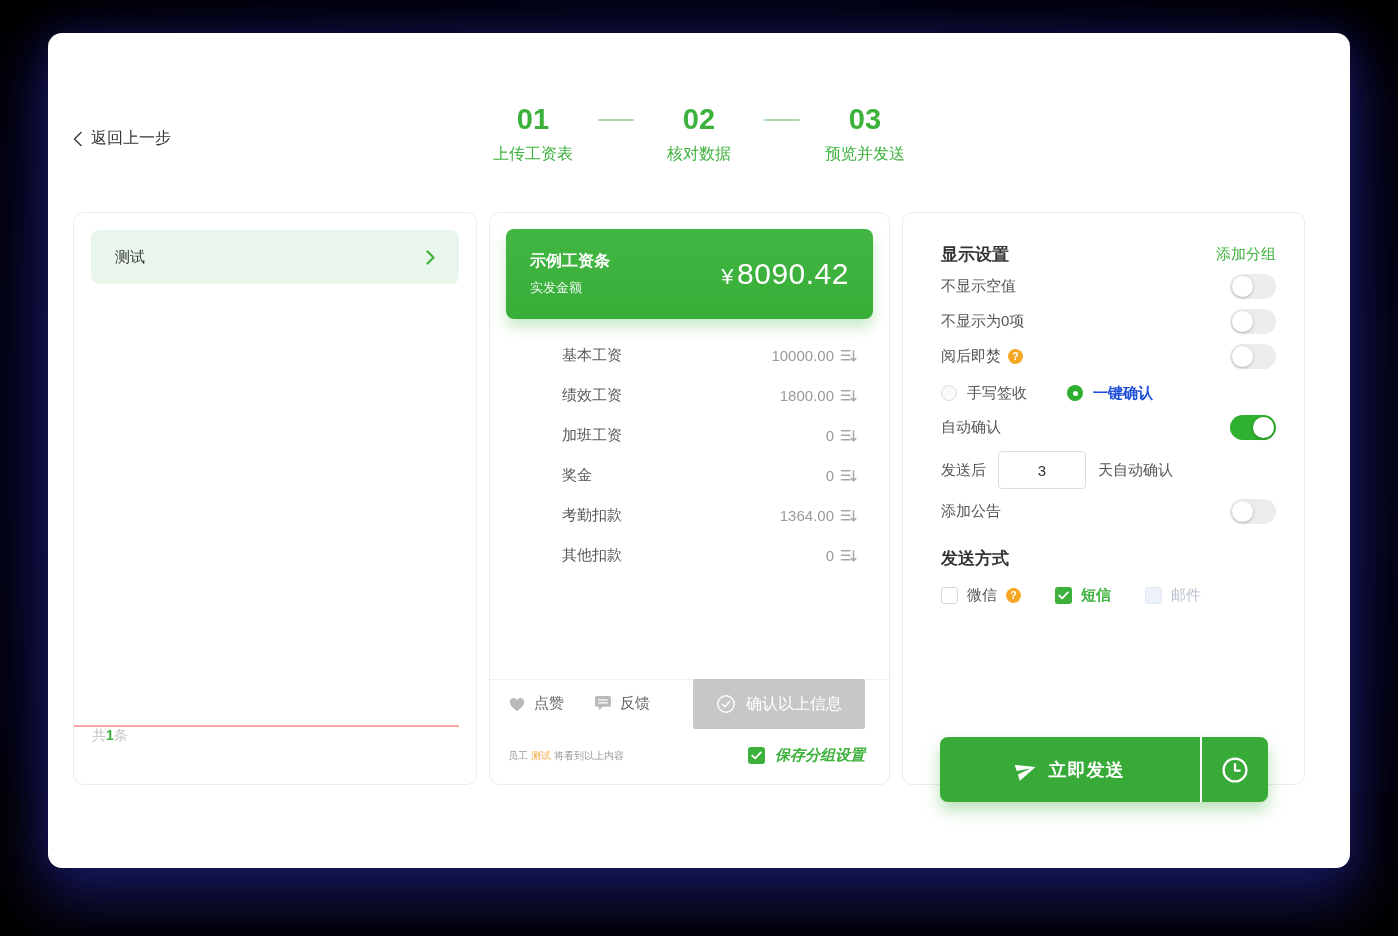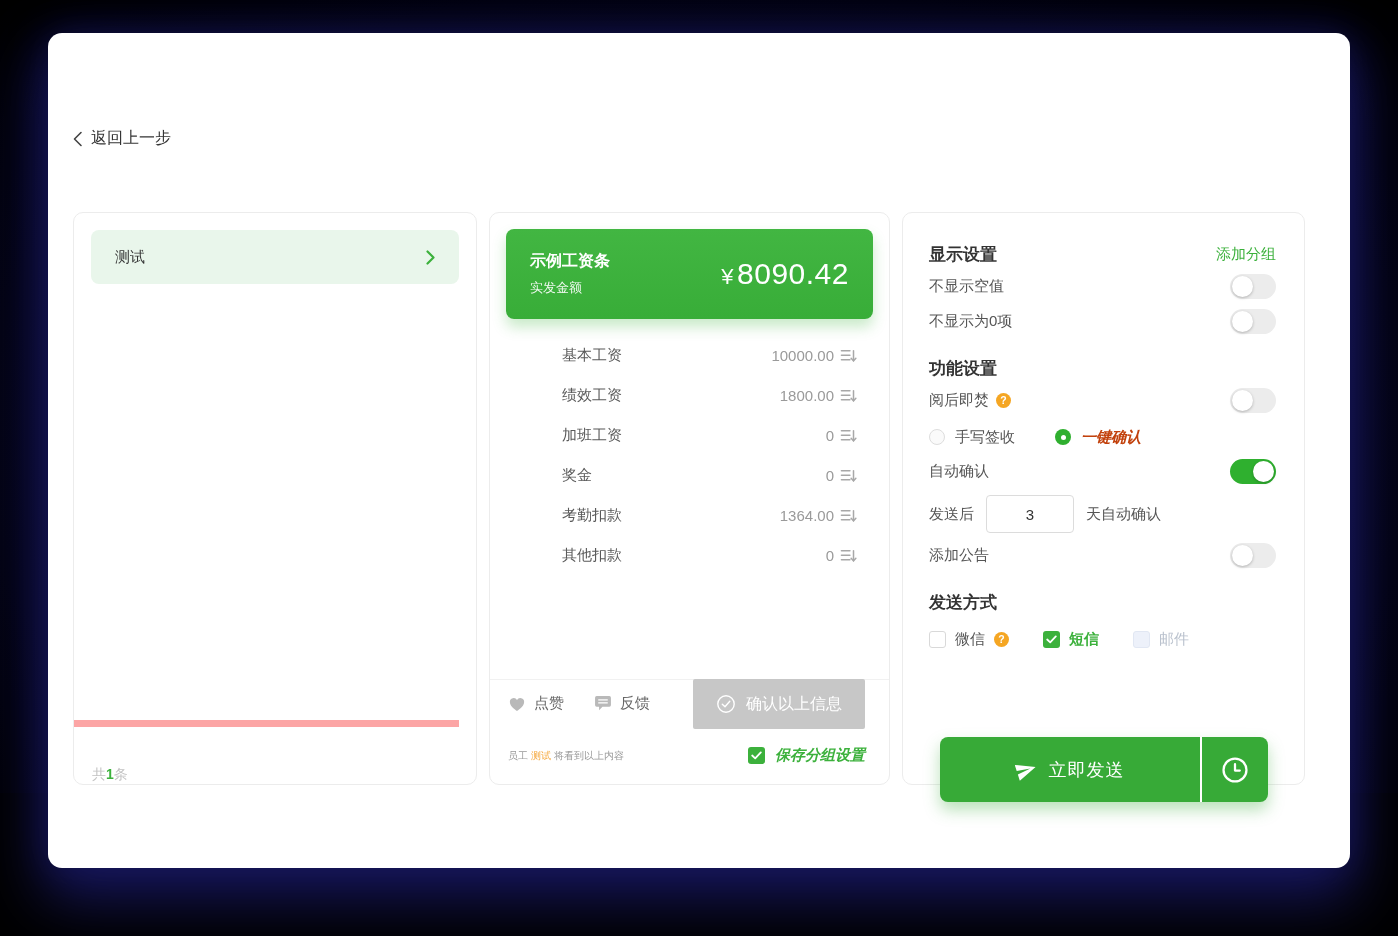--- a/index.html
+++ b/index.html
@@ -22,22 +22,22 @@
   .panels{position:absolute;left:25px;top:179px;display:flex;gap:12px;}
   .panel{background:#fff;border:1px solid #ececec;border-radius:10px;height:573px;box-sizing:border-box;position:relative;}
   .panel.left{width:404px;}
   .panel.middle{width:401px;}
   .panel.right{width:403px;}
 
   
   .group-item{margin:17px;height:54px;background:#e9f6eb;border-radius:8px;display:flex;
     align-items:center;justify-content:space-between;padding:0 24px;cursor:pointer;}
   .group-item .g-label{font-size:15px;color:#333;font-weight:500;}
-  .left-footer{position:absolute;left:0;right:17px;bottom:0;height:57px;border-top:7px solid #fca5a5;
-    display:flex;align-items:flex-end;padding-left:18px;}
+  .left-footer{position:absolute;left:0;right:17px;bottom:0;height:57px;border-top:2px solid #fca5a5;
+    display:flex;align-items:flex-start;padding-left:18px;}
   .left-footer .cnt{font-size:14px;color:#c2c2c2;}
   .left-footer .cnt b{color:#3CB13C;font-weight:700;}
 
   
   .pay-card{margin:16px;height:90px;border-radius:8px;background:linear-gradient(180deg,#42b642,#38ad38);
     box-shadow:0 8px 14px rgba(62,178,62,.28);display:flex;align-items:center;
     justify-content:space-between;padding:0 24px;box-sizing:border-box;}
   .pay-card .t1{font-size:16px;font-weight:600;color:#fff;margin-bottom:7px;}
   .pay-card .t2{font-size:13px;color:rgba(255,255,255,.92);}
   .pay-card .amt{color:#fff;font-weight:500;font-size:30px;letter-spacing:.5px;}
@@ -61,21 +61,21 @@
   .save-grp{display:flex;align-items:center;gap:10px;cursor:pointer;}
   .save-grp .sg-label{font-size:15px;color:#3CB13C;font-weight:700;font-style:italic;}
 
   
   .cbox{width:17px;height:17px;border-radius:3px;display:flex;align-items:center;justify-content:center;box-sizing:border-box;}
   .cbox.checked{background:#3CB13C;}
   .cbox.unchecked{background:#fff;border:1px solid #d9d9d9;}
   .cbox.disabled{background:#edf1fa;border:1px solid #e1e7f3;}
 
   
-  .panel.right{padding:26px 28px 0 26px;}
+  .panel.right{padding:26px 28px 0 38px;}
   .sec-header{display:flex;align-items:center;justify-content:space-between;height:30px;}
   .sec-title{font-size:17px;font-weight:700;color:#333;}
   .link-green{font-size:15px;color:#3CB13C;cursor:pointer;text-align:center;}
   .set-row{display:flex;align-items:center;justify-content:space-between;height:35px;}
   .set-row .sl{font-size:15px;color:#555;display:flex;align-items:center;gap:7px;}
   .sec-gap{margin-top:14px;}
   .toggle{width:46px;height:25px;border-radius:13px;background:#ececec;position:relative;cursor:pointer;flex:none;}
   .toggle .knob{position:absolute;width:21px;height:21px;border-radius:50%;background:#fff;top:2px;left:2px;
     box-shadow:0 1px 3px rgba(0,0,0,.25);}
   .toggle.on{background:#2FB02F;}
@@ -83,51 +83,67 @@
   .help-badge{width:15px;height:15px;border-radius:50%;background:#F5A623;color:#fff;font-size:10.5px;
     font-weight:700;display:inline-flex;align-items:center;justify-content:center;line-height:1;}
   .radio-row{display:flex;align-items:center;height:34px;margin-top:2px;}
   .radio-opt{display:flex;align-items:center;gap:10px;cursor:pointer;}
   .radio-opt + .radio-opt{margin-left:40px;}
   .radio{width:16px;height:16px;border-radius:50%;box-sizing:border-box;}
   .radio.off{border:1.5px solid #ddd;background:#fafafa;}
   .radio.on{background:#2FAF2F;position:relative;}
   .radio.on:after{content:"";position:absolute;left:5.5px;top:5.5px;width:5px;height:5px;border-radius:50%;background:#fff;}
   .radio-opt .rl{font-size:15px;color:#555;}
-  .radio-opt .rl.sel{color:#c2410c;font-weight:700;font-style:italic;}
+  .radio-opt .rl.sel{color:#1d4ed8;font-weight:700;}
   .days-row{display:flex;align-items:center;height:44px;margin:3px 0 2px 0;}
   .days-row .dl{font-size:15px;color:#555;}
   .days-input{width:88px;height:38px;border:1px solid #dcdcdc;border-radius:4px;text-align:center;
     font-size:15px;color:#333;margin:0 12px;font-family:inherit;box-sizing:border-box;}
   .send-opts{display:flex;align-items:center;height:36px;margin-top:4px;}
   .send-opt{display:flex;align-items:center;gap:9px;cursor:pointer;margin-right:34px;}
   .send-opt .ol{font-size:15px;color:#555;}
   .send-opt .ol.sel{color:#3CB13C;font-weight:700;}
   .send-opt .ol.dis{color:#b9c1cd;}
   .send-btn{position:absolute;left:50%;transform:translateX(-50%);bottom:-18px;width:328px;height:65px;
     border-radius:8px;background:#37AA37;display:flex;box-shadow:0 8px 16px rgba(55,170,55,.35);
     cursor:pointer;overflow:hidden;z-index:3;}
   .send-main{flex:1;display:flex;align-items:center;justify-content:center;gap:12px;}
-  .send-main span{color:#fff;font-size:18px;font-weight:400;letter-spacing:1px;}
+  .send-main span{color:#fff;font-size:18px;font-weight:700;letter-spacing:1px;}
   .send-divider{width:2px;background:#fff;}
   .send-clock{width:66px;display:flex;align-items:center;justify-content:center;}
 </style>
 </head>
 <body>
 
 <div class="stage">
 <div class="card">
 
   <div class="back">
     <svg width="10" height="16" viewBox="0 0 10 16">
       <polyline points="8,1.5 1.5,8 8,14.5" fill="none" stroke="#444" stroke-width="1.6" stroke-linecap="round" stroke-linejoin="round"></polyline>
     </svg>
     <span>返回上一步</span>
   </div>
 
+  <div class="steps">
+    <div class="step">
+      <div class="num">01</div>
+      <div class="lbl">上传工资表</div>
+    </div>
+    <div class="dash"></div>
+    <div class="step">
+      <div class="num">02</div>
+      <div class="lbl">核对数据</div>
+    </div>
+    <div class="dash"></div>
+    <div class="step">
+      <div class="num">03</div>
+      <div class="lbl">预览并发送</div>
+    </div>
+  </div>
 
   <div class="panels">
 
     <div class="panel left">
       <div class="group-item">
         <span class="g-label">测试</span>
         <svg width="9" height="15" viewBox="0 0 9 15">
           <polyline points="1.5,1.5 7.5,7.5 1.5,13.5" fill="none" stroke="#3CB13C" stroke-width="2.2" stroke-linecap="round" stroke-linejoin="round"></polyline>
         </svg>
       </div>
@@ -288,23 +304,20 @@
               <span class="knob"></span>
             </span>
       </div>
       <div class="set-row">
         <span class="sl">不显示为0项</span>
         <span class="toggle">
               <span class="knob"></span>
             </span>
       </div>
 
-      <div class="sec-header sec-gap">
-        <span class="sec-title">功能设置</span>
-      </div>
 
       <div class="set-row">
         <span class="sl">
               <span>阅后即焚</span>
               <span class="help-badge">?</span>
             </span>
         <span class="toggle">
               <span class="knob"></span>
             </span>
       </div>

